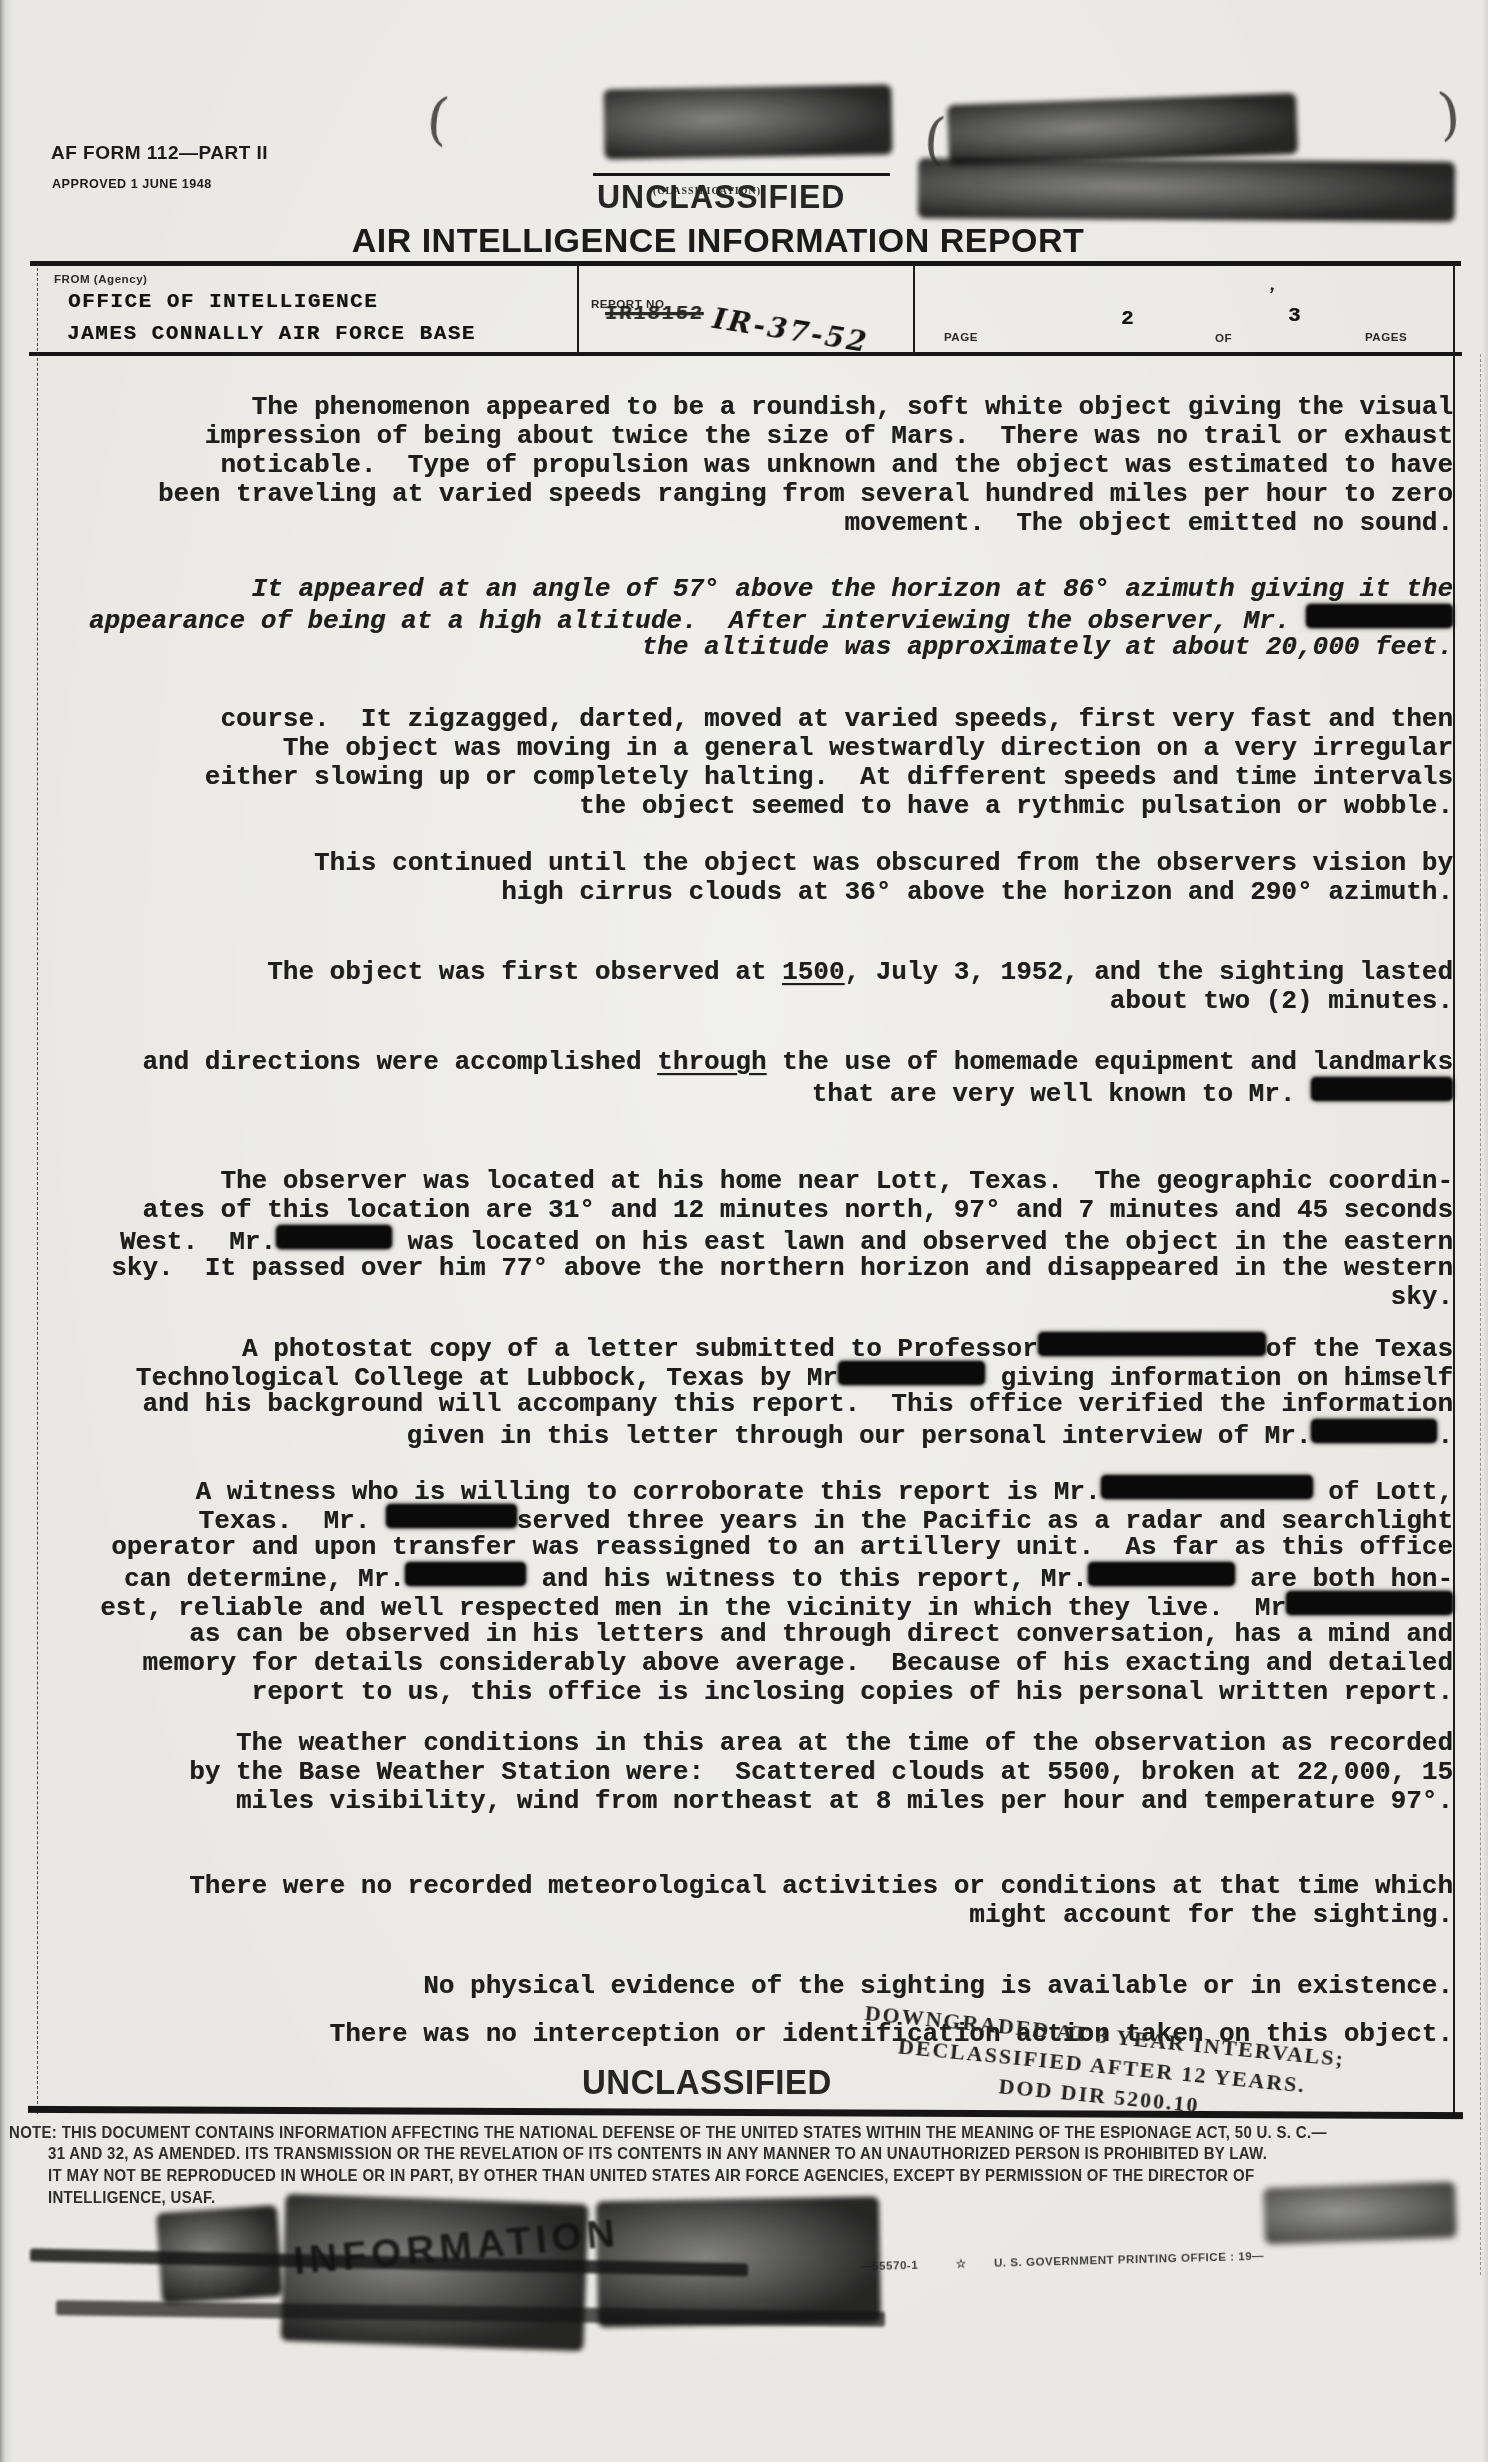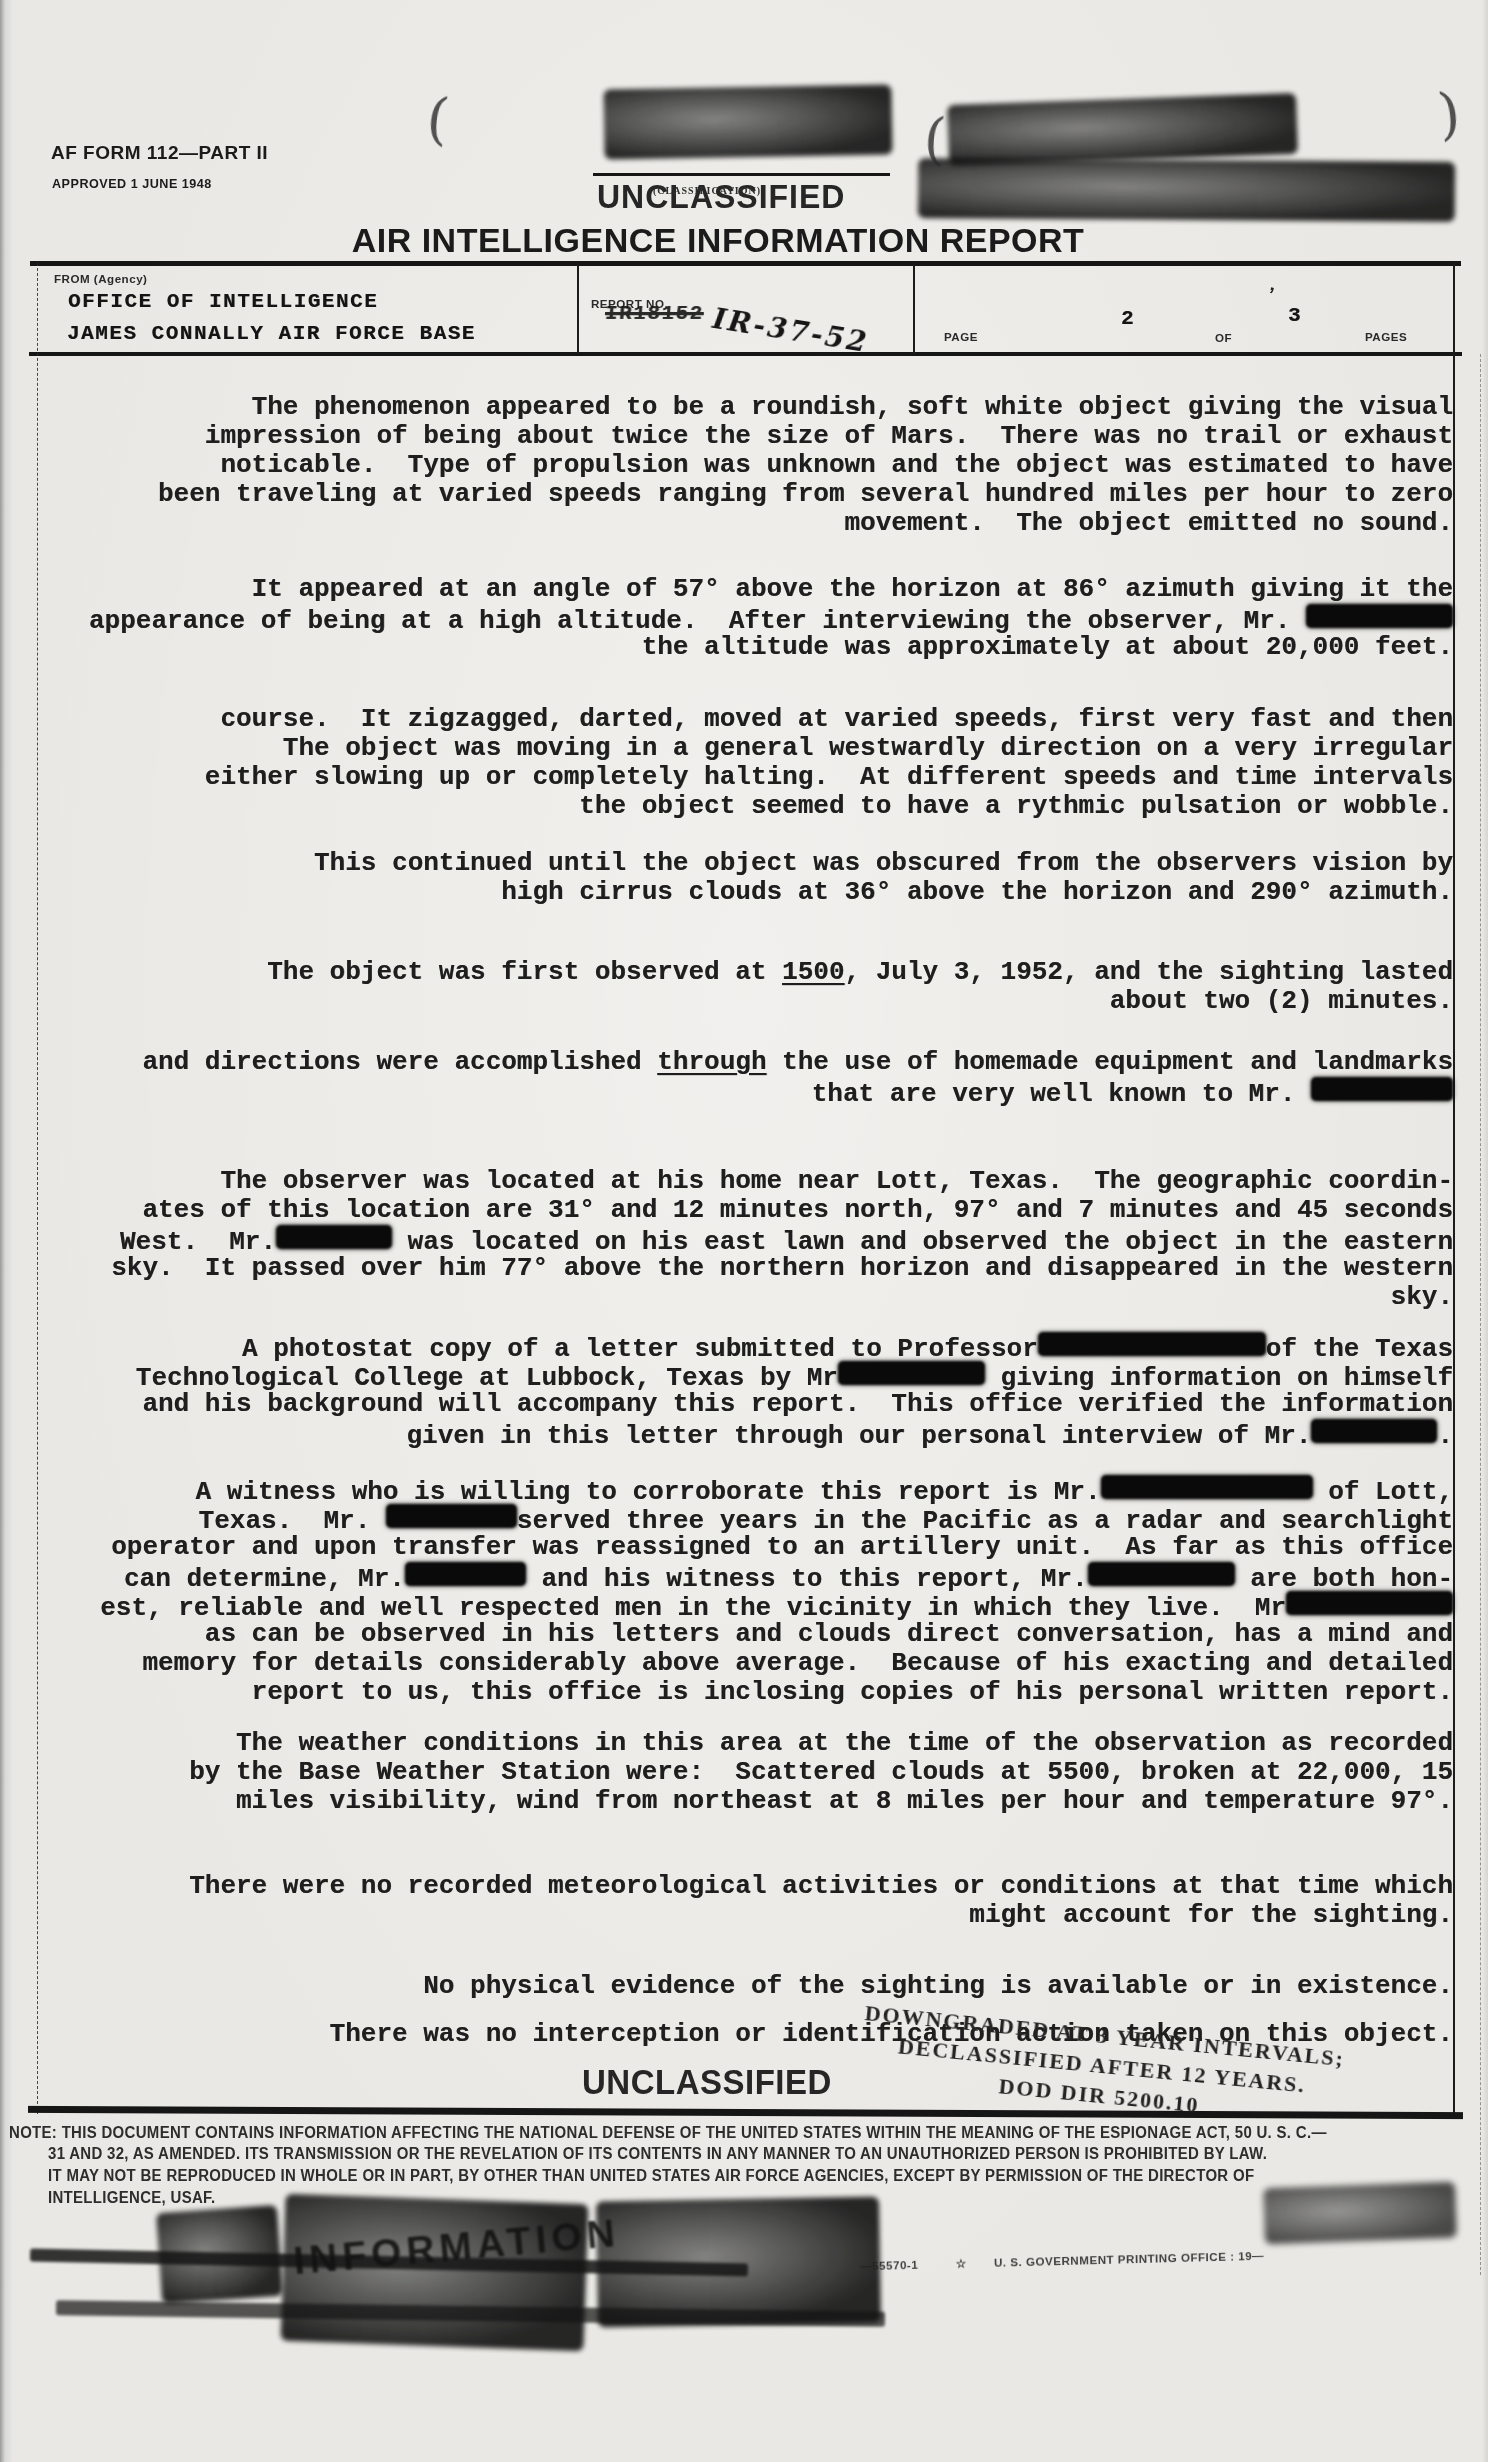--- a/index.html
+++ b/index.html
@@ -112,21 +112,21 @@
   <div class="abs cell-label" style="left:1365px;top:330px;">PAGES</div>
 
   <div id="body-text" class="typ">
       <div class="para" style="top: 393px;">
         <div class="tline"><span>   The phenomenon appeared to be a roundish, soft white object giving the visual</span></div>
         <div class="tline"><span>impression of being about twice the size of Mars.  There was no trail or exhaust</span></div>
         <div class="tline"><span>noticable.  Type of propulsion was unknown and the object was estimated to have</span></div>
         <div class="tline"><span>been traveling at varied speeds ranging from several hundred miles per hour to zero</span></div>
         <div class="tline"><span>movement.  The object emitted no sound.</span></div>
       </div>
-      <div class="para" style="top: 575px;">
+      <div class="para" style="top: 575px; font-style: italic;">
         <div class="tline"><span>   It appeared at an angle of 57° above the horizon at 86° azimuth giving it the</span></div>
         <div class="tline"><span>appearance of being at a high altitude.  After interviewing the observer, Mr. </span><span class="redact" style="width: 147px;"></span></div>
         <div class="tline"><span>the altitude was approximately at about 20,000 feet.</span></div>
       </div>
       <div class="para" style="top: 705px;">
         <div class="tline"><span>course.  It zigzagged, darted, moved at varied speeds, first very fast and then</span></div>
         <div class="tline"><span>   The object was moving in a general westwardly direction on a very irregular</span></div>
         <div class="tline"><span>either slowing up or completely halting.  At different speeds and time intervals</span></div>
         <div class="tline"><span>the object seemed to have a rythmic pulsation or wobble.</span></div>
       </div>
@@ -154,21 +154,21 @@
         <div class="tline"><span>Technological College at Lubbock, Texas by Mr</span><span class="redact" style="width: 147px;"></span><span> giving information on himself</span></div>
         <div class="tline"><span>and his background will accompany this report.  This office verified the information</span></div>
         <div class="tline"><span>given in this letter through our personal interview of Mr.</span><span class="redact" style="width: 126px;"></span><span>.</span></div>
       </div>
       <div class="para" style="top: 1475px;">
         <div class="tline"><span>   A witness who is willing to corroborate this report is Mr.</span><span class="redact" style="width: 212px;"></span><span> of Lott,</span></div>
         <div class="tline"><span>Texas.  Mr. </span><span class="redact" style="width: 131px;"></span><span>served three years in the Pacific as a radar and searchlight</span></div>
         <div class="tline"><span>operator and upon transfer was reassigned to an artillery unit.  As far as this office</span></div>
         <div class="tline"><span>can determine, Mr.</span><span class="redact" style="width: 121px;"></span><span> and his witness to this report, Mr.</span><span class="redact" style="width: 147px;"></span><span> are both hon-</span></div>
         <div class="tline"><span>est, reliable and well respected men in the vicinity in which they live.  Mr</span><span class="redact" style="width: 167px;"></span></div>
-        <div class="tline"><span>as can be observed in his letters and clouds direct conversation, has a mind and</span></div>
+        <div class="tline"><span>as can be observed in his letters and through direct conversation, has a mind and</span></div>
         <div class="tline"><span>memory for details considerably above average.  Because of his exacting and detailed</span></div>
         <div class="tline"><span>report to us, this office is inclosing copies of his personal written report.</span></div>
       </div>
       <div class="para" style="top: 1729px;">
         <div class="tline"><span>   The weather conditions in this area at the time of the observation as recorded</span></div>
         <div class="tline"><span>by the Base Weather Station were:  Scattered clouds at 5500, broken at 22,000, 15</span></div>
         <div class="tline"><span>miles visibility, wind from northeast at 8 miles per hour and temperature 97°.</span></div>
       </div>
       <div class="para" style="top: 1872px;">
         <div class="tline"><span>   There were no recorded meteorological activities or conditions at that time which</span></div>

